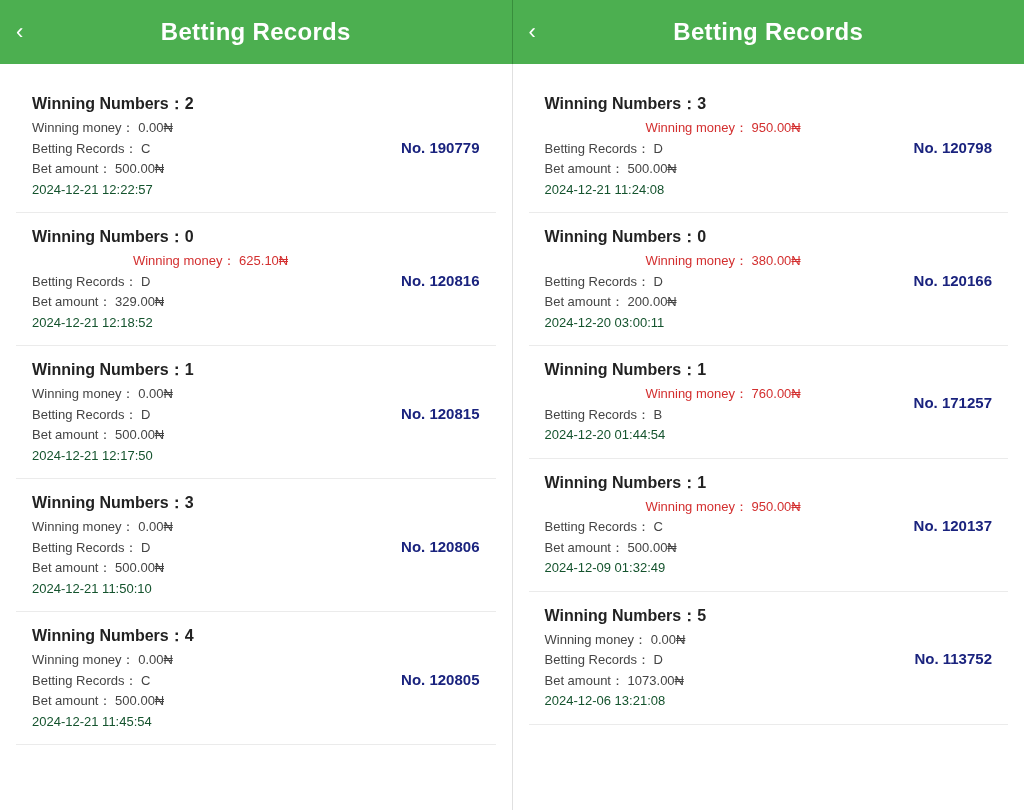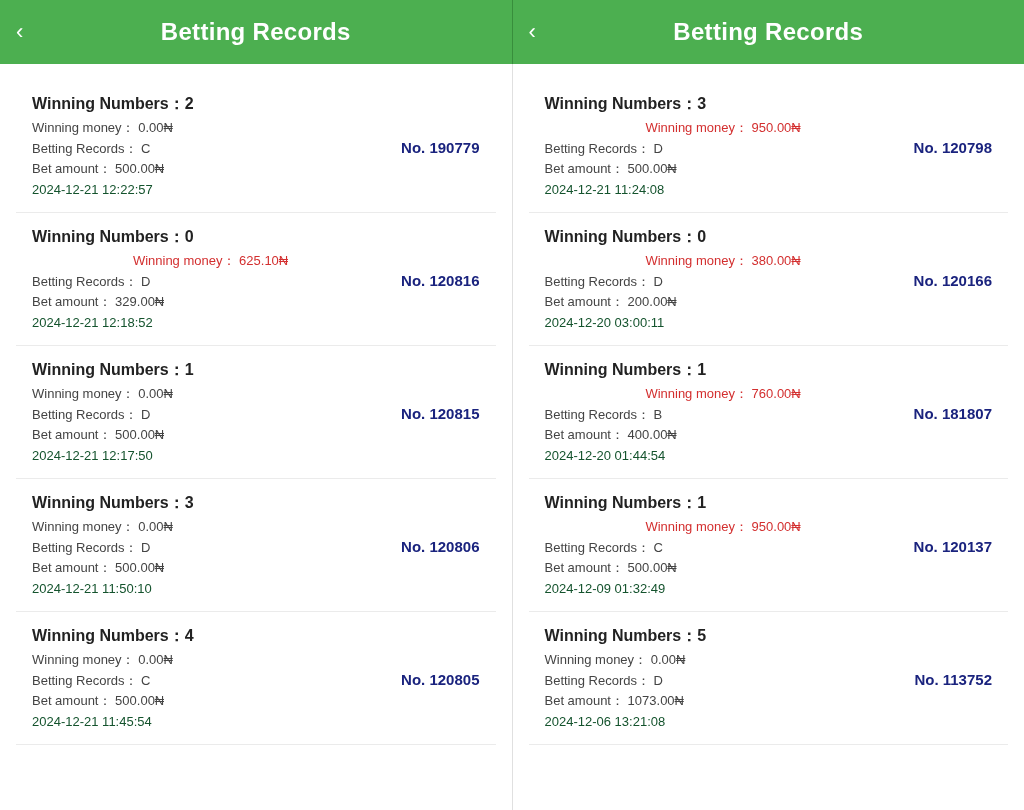--- a/index.html
+++ b/index.html
@@ -195,24 +195,23 @@
           <div class="record-line">Bet amount：  200.00₦</div>
           <div class="record-line muted">2024-12-20 03:00:11</div>
         </div>
         <div class="record-number">No. 120166</div>
       </div>
       <div class="record-item">
         <div class="record-info">
           <div class="record-title">Winning Numbers：1</div>
           <div class="record-line highlight">Winning money：  760.00₦</div>
           <div class="record-line">Betting Records：  B</div>
-          <div class="record-line">Bet amount：  400.00₦</div>
           <div class="record-line muted">2024-12-20 01:44:54</div>
         </div>
-        <div class="record-number">No. 181807</div>
+        <div class="record-number">No. 171257</div>
       </div>
       <div class="record-item">
         <div class="record-info">
           <div class="record-title">Winning Numbers：1</div>
           <div class="record-line highlight">Winning money：  950.00₦</div>
           <div class="record-line">Betting Records：  C</div>
           <div class="record-line">Bet amount：  500.00₦</div>
           <div class="record-line muted">2024-12-09 01:32:49</div>
         </div>
         <div class="record-number">No. 120137</div>

